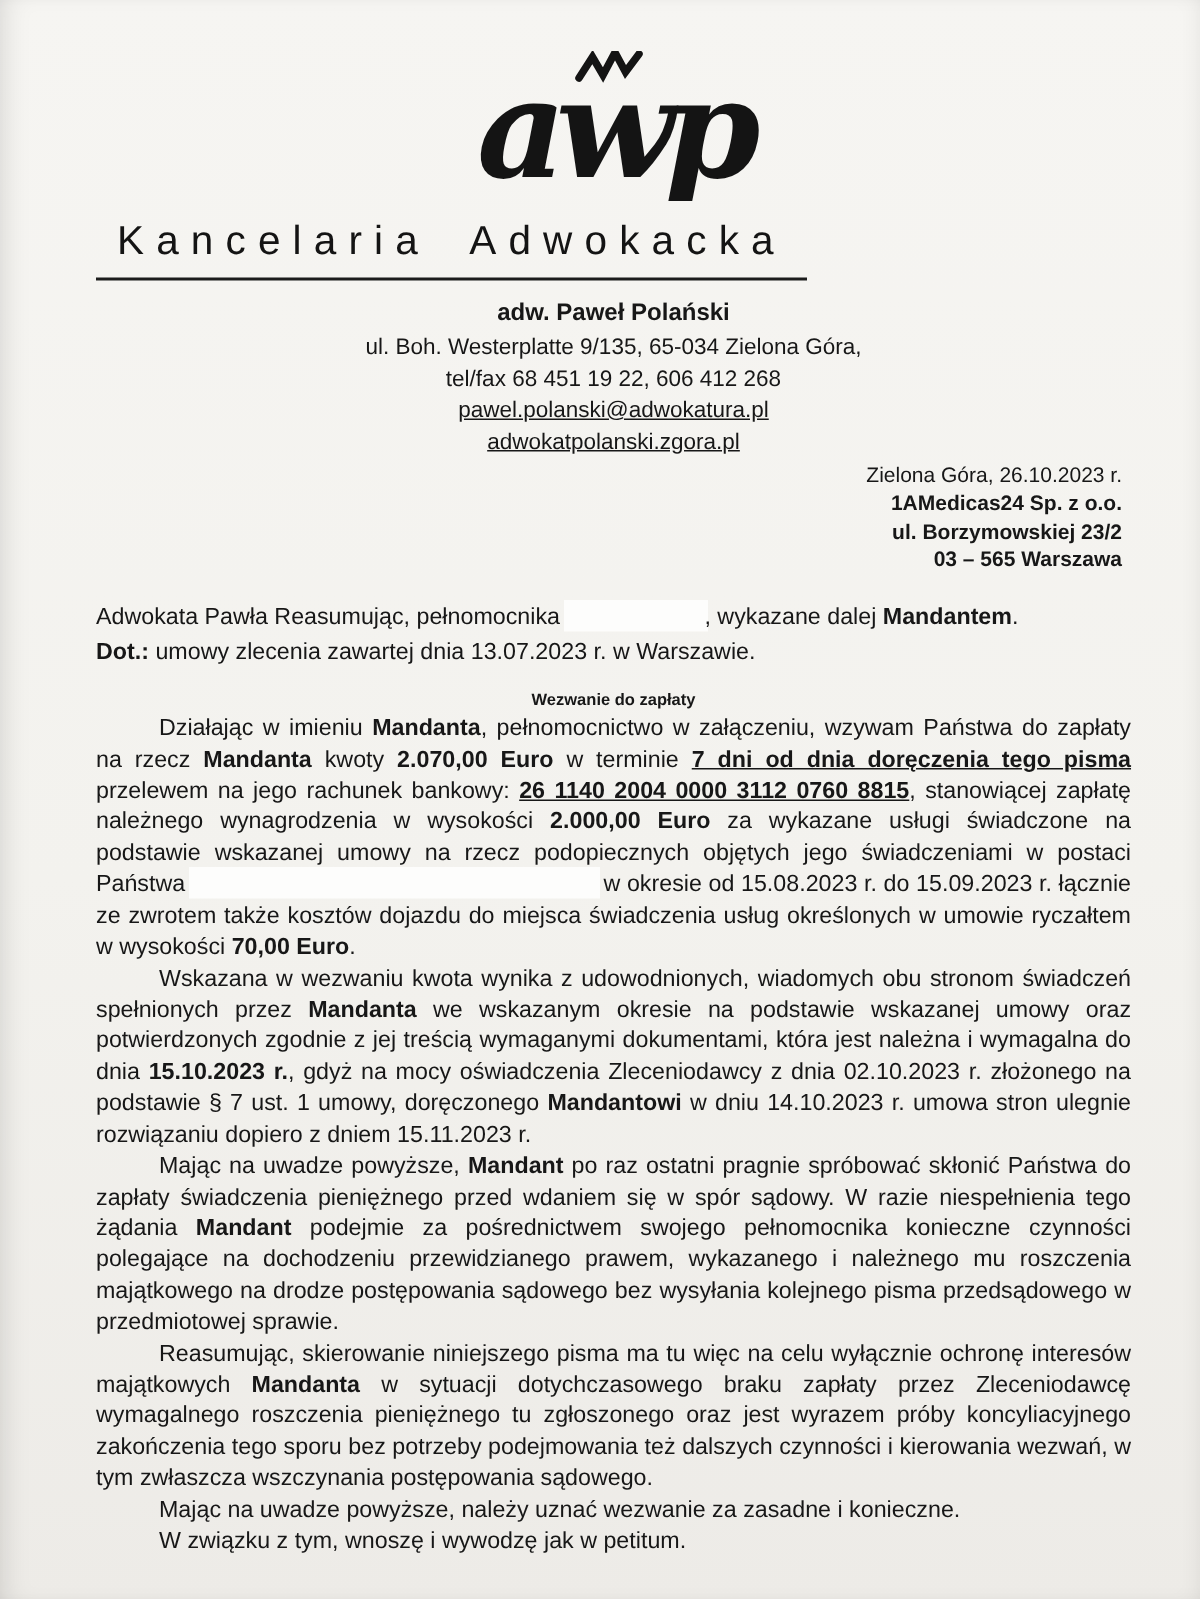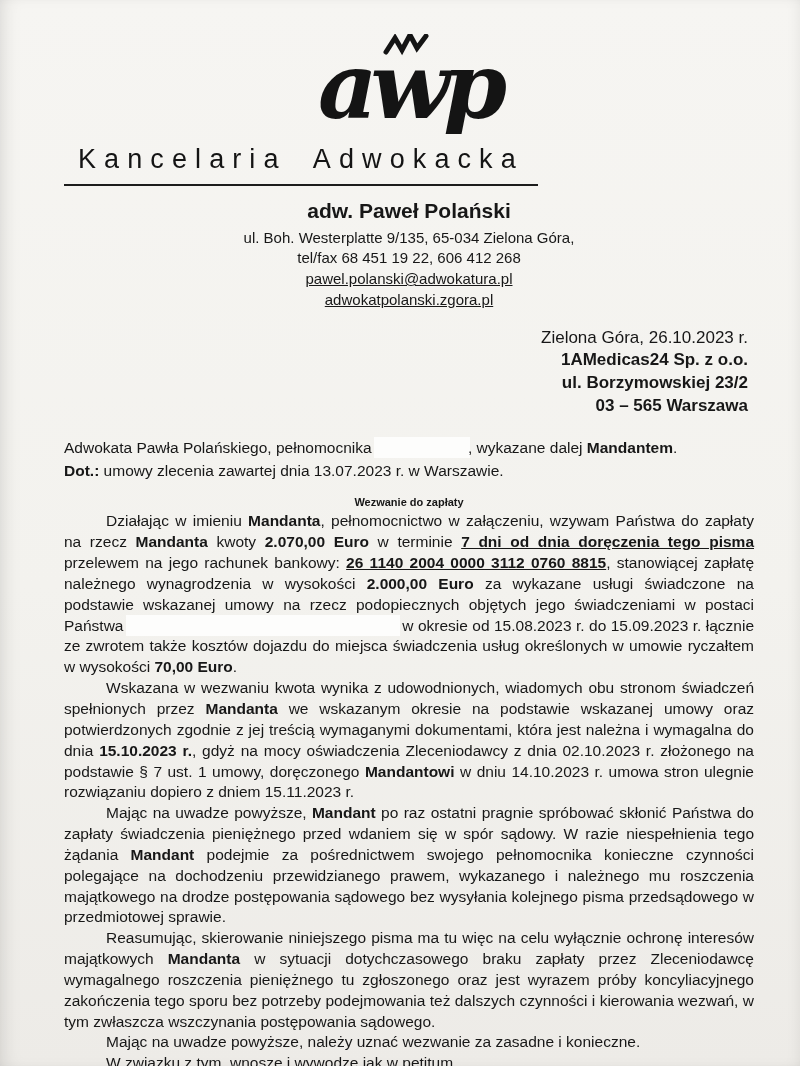--- a/index.html
+++ b/index.html
@@ -13,24 +13,24 @@
     overflow:hidden;
   }
   .logo-wrap{text-align:center;margin-top:18px;}
   .firm-wrap{margin-top:6px;}
   .firm-name{
     display:inline-block;
     font-size:27px;letter-spacing:.30em;word-spacing:.45em;white-space:nowrap;
     border-bottom:2px solid #1c1c1c;padding:0 14px 9px 14px;color:#141414;
   }
   .contact{text-align:center;font-size:15px;line-height:1.28;margin-top:12px;}
-  .attorney{font-weight:bold;font-size:21px;margin-bottom:3px;}
+  .attorney{font-weight:bold;font-size:16px;margin-bottom:3px;}
   .contact-line{margin:1px 0;}
   .link{text-decoration:underline;display:inline-block;margin:1px 0;color:#171717;}
-  .addr{text-align:right;font-size:17px;line-height:1.34;margin-top:16px;padding-right:6px;}
+  .addr{text-align:right;font-size:14px;line-height:1.34;margin-top:2px;padding-right:6px;}
   .addr .b{font-weight:bold;}
   .body{margin-top:20px;}
   .par{font-size:15.5px;line-height:1.345;text-align:justify;margin:0;}
   .indent{text-indent:42px;}
   .gap{margin-top:2px;}
   .title{text-align:center;font-weight:bold;font-size:11px;margin:15px 0 3px 0;}
   .redact{
     display:inline-block;height:17px;vertical-align:-3px;
     background:#fdfdfc;box-shadow:0 0 0 2px #fdfdfc;
   }
@@ -60,21 +60,21 @@
   </div>
 
   <div class="addr">
     <div>Zielona Góra, 26.10.2023 r.</div>
     <div class="b">1AMedicas24 Sp. z o.o.</div>
     <div class="b">ul. Borzymowskiej 23/2</div>
     <div class="b">03 – 565 Warszawa</div>
   </div>
 
   <div class="body">
-    <p class="par"><span>Adwokata Pawła Polańskiego, pełnomocnika </span><span class="redact" style="width: 92px;"></span><span>, wykazane dalej </span><span style="font-weight: bold;">Mandantem</span><span>.</span></p>
+    <p class="par"><span>Adwokata Pawła Reasumując, pełnomocnika </span><span class="redact" style="width: 92px;"></span><span>, wykazane dalej </span><span style="font-weight: bold;">Mandantem</span><span>.</span></p>
     <p class="par gap"><span style="font-weight: bold;">Dot.:</span><span> umowy zlecenia zawartej dnia 13.07.2023 r. w Warszawie.</span></p>
 
     <div class="title">Wezwanie do zapłaty</div>
 
     <p class="par indent"><span>Działając w imieniu </span><span style="font-weight: bold;">Mandanta</span><span>, pełnomocnictwo w załączeniu, wzywam Państwa do zapłaty na rzecz </span><span style="font-weight: bold;">Mandanta</span><span> kwoty </span><span style="font-weight: bold;">2.070,00 Euro</span><span> w terminie </span><span style="font-weight: bold; text-decoration: underline;">7 dni od dnia doręczenia tego pisma</span><span> przelewem na jego rachunek bankowy: </span><span style="font-weight: bold; text-decoration: underline;">26 1140 2004 0000 3112 0760 8815</span><span>, stanowiącej zapłatę należnego wynagrodzenia w wysokości </span><span style="font-weight: bold;">2.000,00 Euro</span><span> za wykazane usługi świadczone na podstawie wskazanej umowy na rzecz podopiecznych objętych jego świadczeniami w postaci Państwa </span><span class="redact" style="width: 270px;"></span><span> w okresie od 15.08.2023 r. do 15.09.2023 r. łącznie ze zwrotem także kosztów dojazdu do miejsca świadczenia usług określonych w umowie ryczałtem w wysokości </span><span style="font-weight: bold;">70,00 Euro</span><span>.</span></p>
     <p class="par indent"><span>Wskazana w wezwaniu kwota wynika z udowodnionych, wiadomych obu stronom świadczeń spełnionych przez </span><span style="font-weight: bold;">Mandanta</span><span> we wskazanym okresie na podstawie wskazanej umowy oraz potwierdzonych zgodnie z jej treścią wymaganymi dokumentami, która jest należna i wymagalna do dnia </span><span style="font-weight: bold;">15.10.2023 r.</span><span>, gdyż na mocy oświadczenia Zleceniodawcy z dnia 02.10.2023 r. złożonego na podstawie § 7 ust. 1 umowy, doręczonego </span><span style="font-weight: bold;">Mandantowi</span><span> w dniu 14.10.2023 r. umowa stron ulegnie rozwiązaniu dopiero z dniem 15.11.2023 r.</span></p>
     <p class="par indent"><span>Mając na uwadze powyższe, </span><span style="font-weight: bold;">Mandant</span><span> po raz ostatni pragnie spróbować skłonić Państwa do zapłaty świadczenia pieniężnego przed wdaniem się w spór sądowy. W razie niespełnienia tego żądania </span><span style="font-weight: bold;">Mandant</span><span> podejmie za pośrednictwem swojego pełnomocnika konieczne czynności polegające na dochodzeniu przewidzianego prawem, wykazanego i należnego mu roszczenia majątkowego na drodze postępowania sądowego bez wysyłania kolejnego pisma przedsądowego w przedmiotowej sprawie.</span></p>
     <p class="par indent"><span>Reasumując, skierowanie niniejszego pisma ma tu więc na celu wyłącznie ochronę interesów majątkowych </span><span style="font-weight: bold;">Mandanta</span><span> w sytuacji dotychczasowego braku zapłaty przez Zleceniodawcę wymagalnego roszczenia pieniężnego tu zgłoszonego oraz jest wyrazem próby koncyliacyjnego zakończenia tego sporu bez potrzeby podejmowania też dalszych czynności i kierowania wezwań, w tym zwłaszcza wszczynania postępowania sądowego.</span></p>
     <p class="par indent"><span>Mając na uwadze powyższe, należy uznać wezwanie za zasadne i konieczne.</span></p>
     <p class="par indent"><span>W związku z tym, wnoszę i wywodzę jak w petitum.</span></p>

